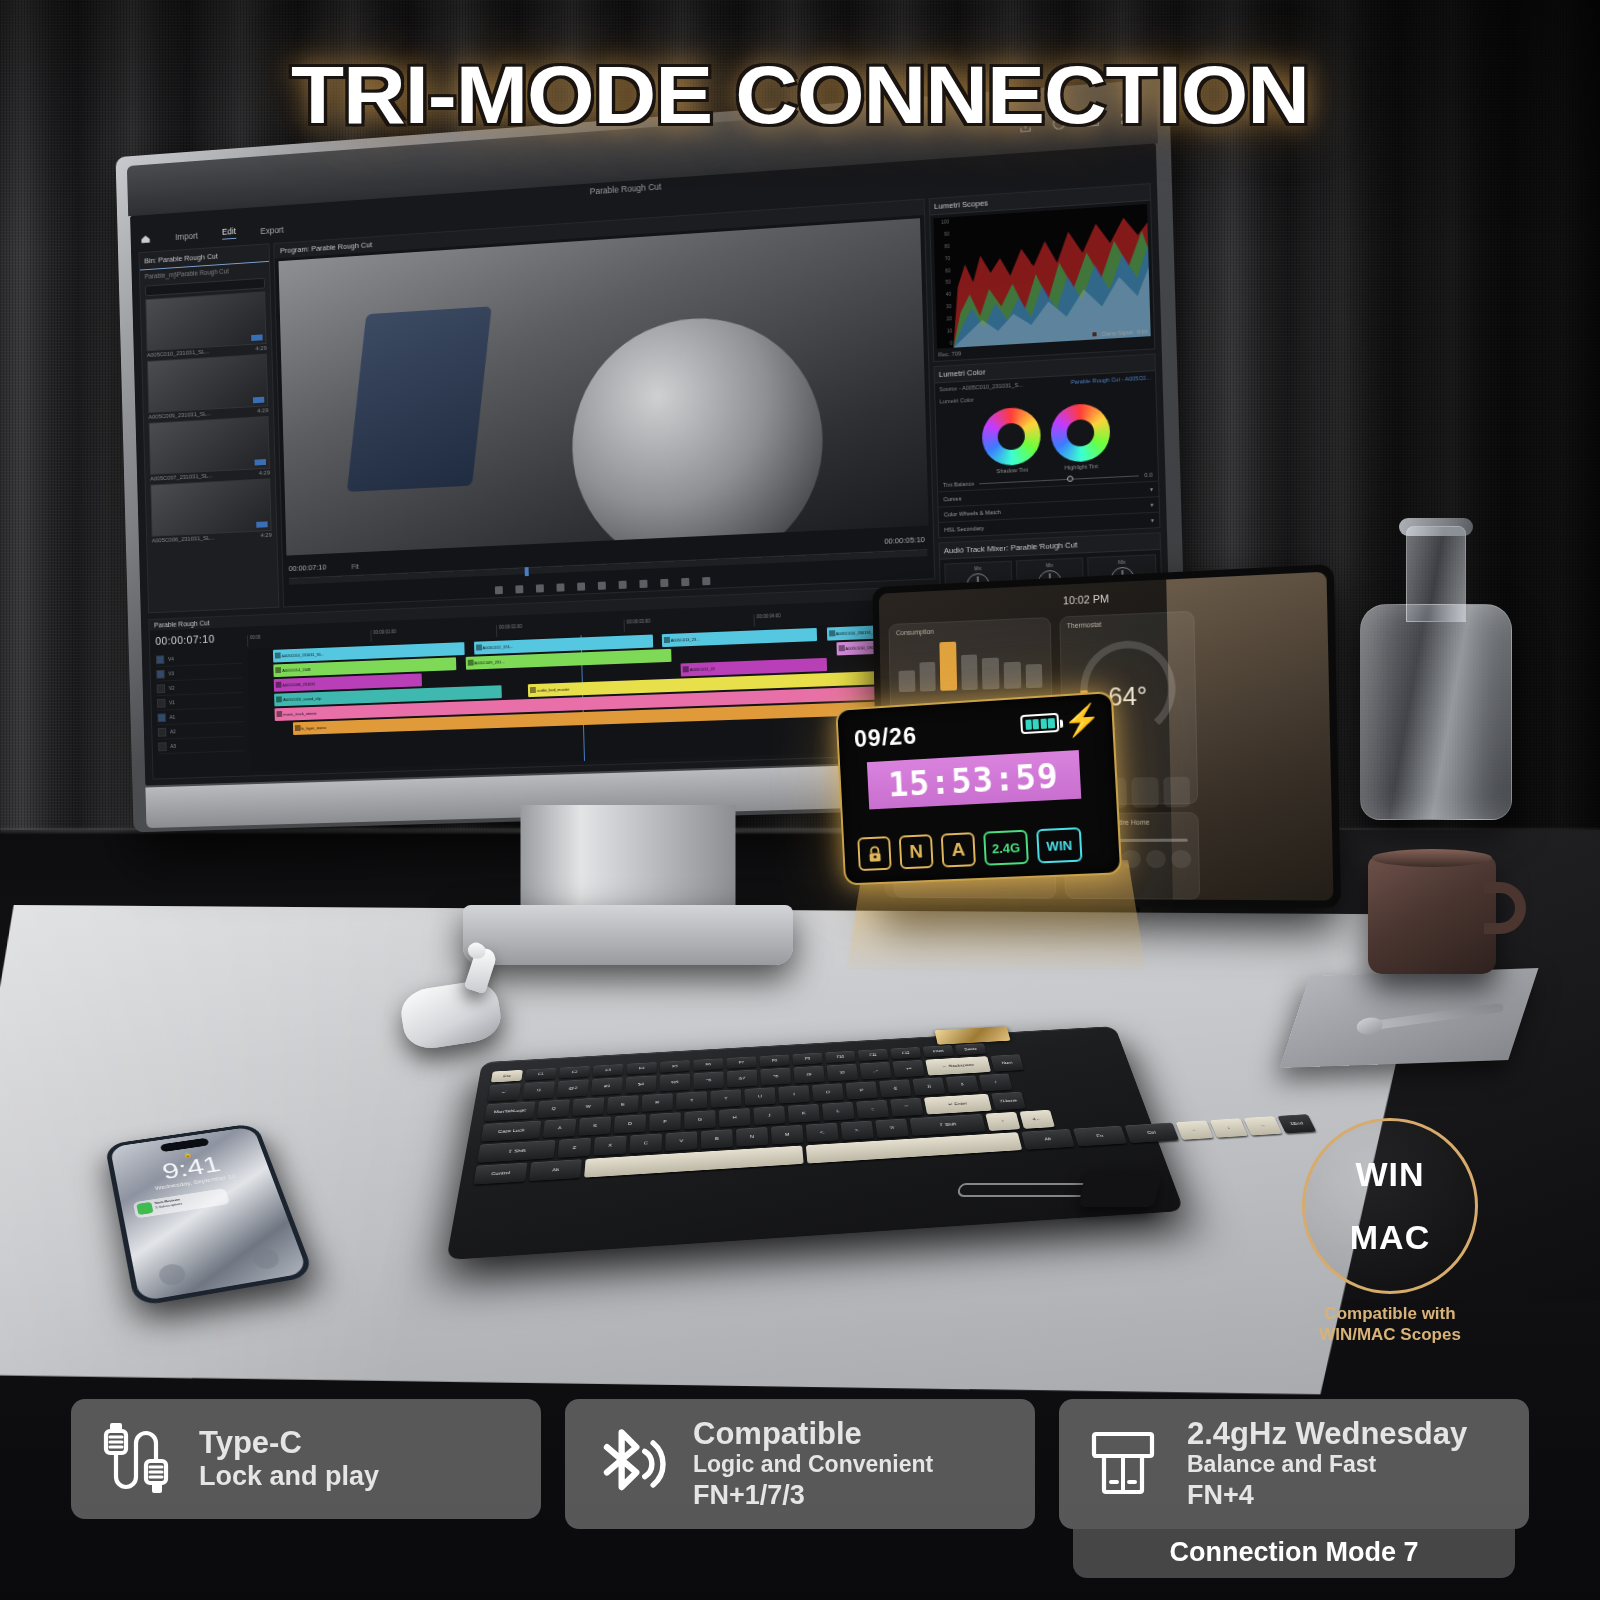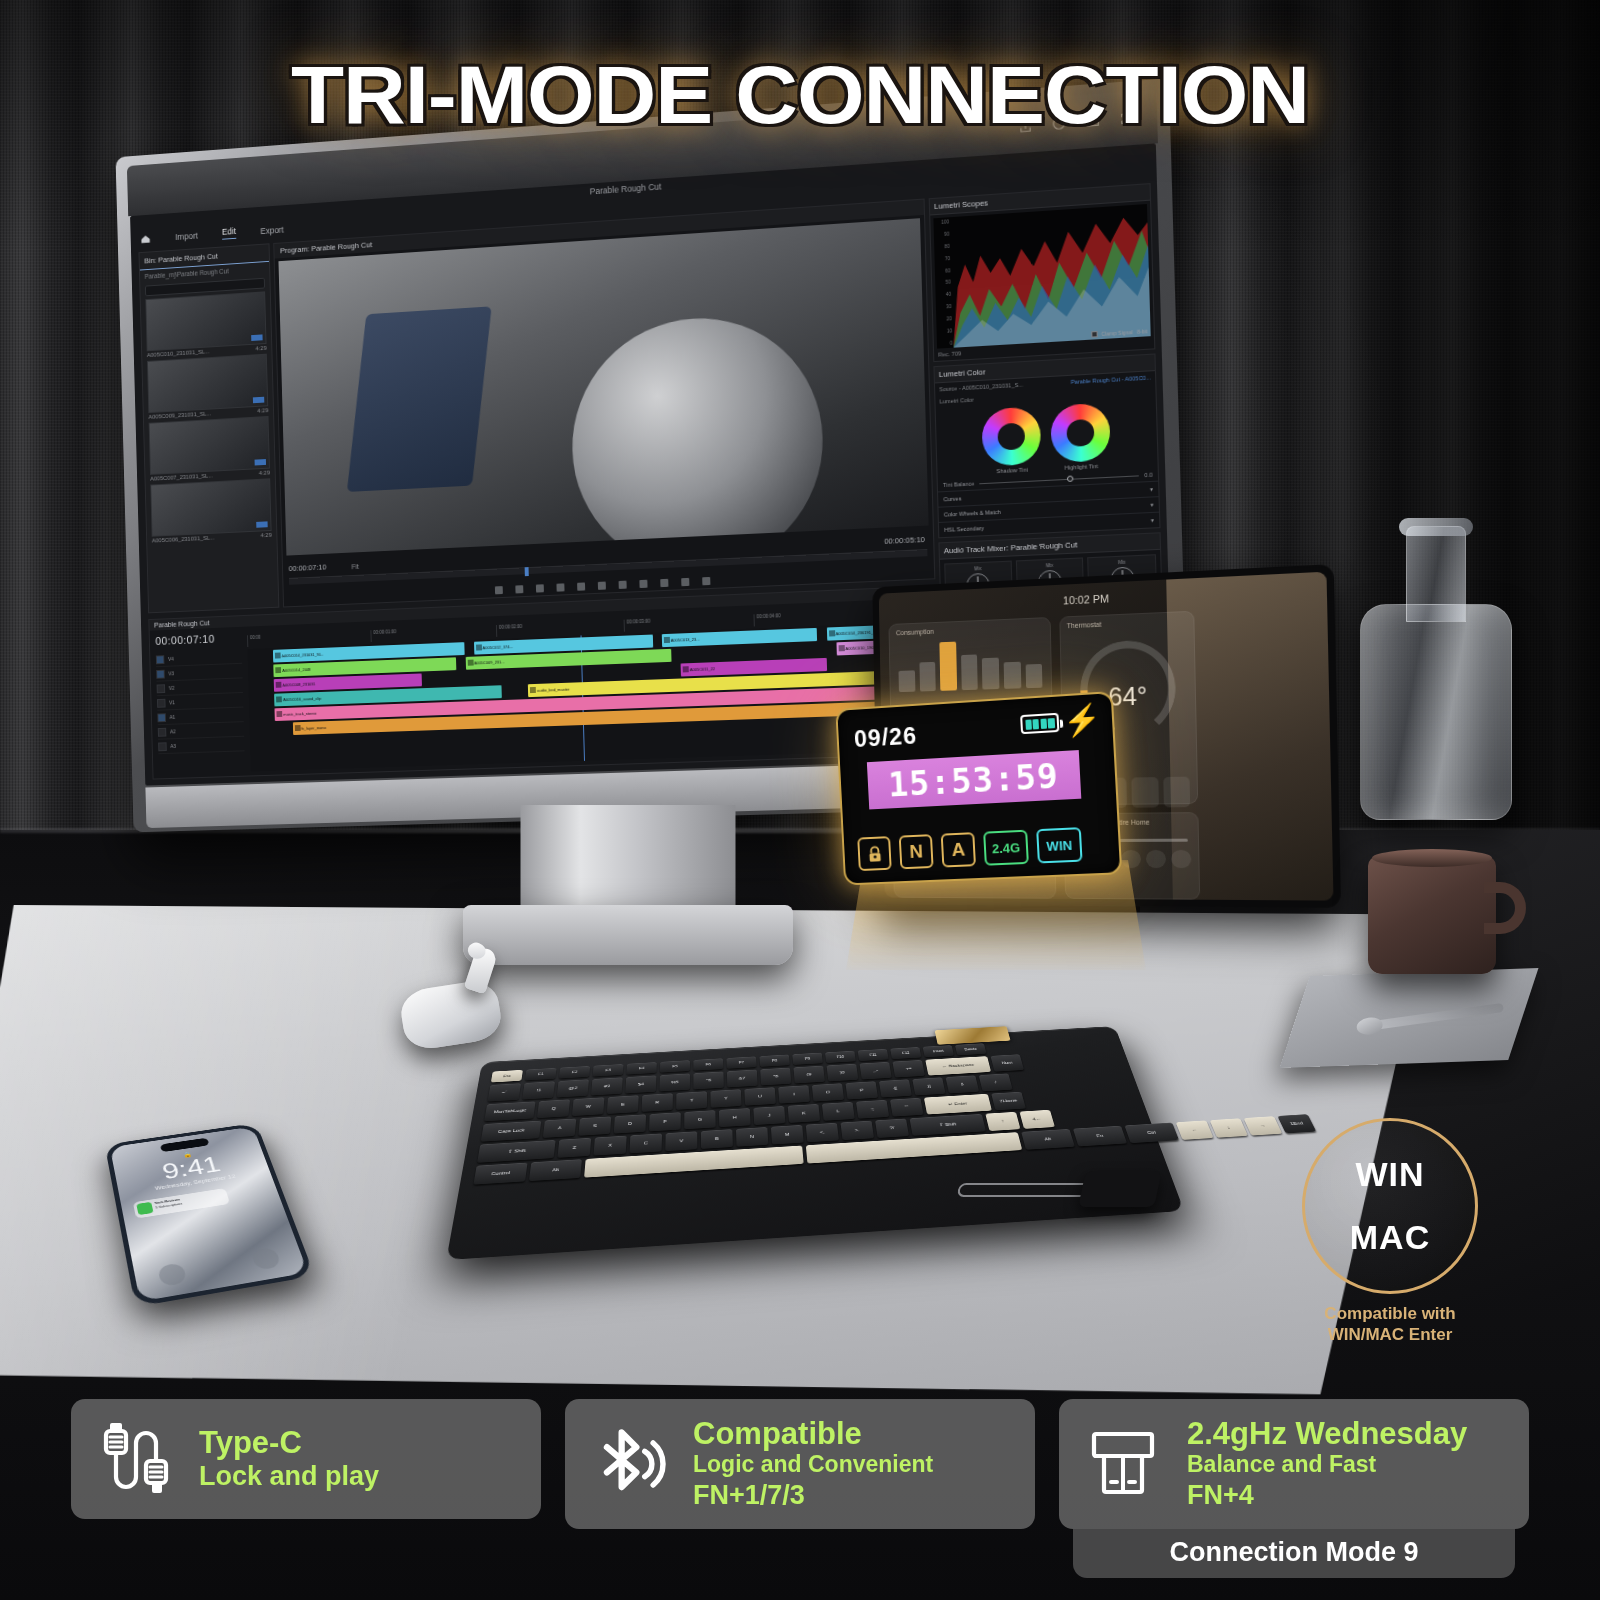--- a/index.html
+++ b/index.html
@@ -369,21 +369,21 @@
   .card { width:470px; }
   .card-top {
     background:rgba(128,128,128,.66); border-radius:14px;
     display:flex; align-items:center; gap:22px; padding:18px 22px; min-height:120px;
   }
   .card-bottom {
     background:rgba(110,110,110,.6); border-radius:0 0 14px 14px; margin:0 14px;
     text-align:center; color:#fff; font-size:27px; font-weight:bold; padding:8px 0 10px;
   }
   .card-ico { width:84px; flex:0 0 84px; display:flex; align-items:center; justify-content:center; }
-  .card-txt { color:#bef264; }
+  .card-txt { color:#e5e5e5; }
   .card-t1 { font-size:31px; font-weight:bold; line-height:1.1; }
   .card-t2 { font-size:23px; font-weight:bold; line-height:1.2; }
   .card-t3 { font-size:27px; font-weight:bold; line-height:1.2; }
 </style>
 </head>
 <body>
 
 <div id="stage">
 
   <div class="curtain"></div>
@@ -1123,21 +1123,21 @@
 
   <div class="title">TRI-MODE CONNECTION</div>
 
   <div class="winmac">
     <div class="winmac-circle">
       <span>WIN</span>
       <span>MAC</span>
     </div>
     <div class="winmac-cap" id="winmac-cap">
         <div>Compatible with</div>
-        <div>WIN/MAC Enter</div>
+        <div>WIN/MAC Scopes</div>
       </div>
   </div>
 
   <div class="cards">
 
     <div class="card">
       <div class="card-top">
         <div class="card-ico">
           <svg viewBox="0 0 70 80" width="72" height="80" fill="none" stroke="#fff" stroke-width="4.2" stroke-linecap="round">
             <rect x="10" y="4" width="12" height="8" rx="2" fill="#fff" stroke="none"></rect>
@@ -1182,18 +1182,18 @@
             <path d="M35 32v36" stroke-width="4"></path>
             <path d="M23 58h6M41 58h6" stroke-width="4" stroke-linecap="round"></path>
           </svg>
         </div>
         <div class="card-txt">
           <div class="card-t1">2.4gHz Wednesday</div>
           <div class="card-t2">Balance and Fast</div>
           <div class="card-t3">FN+4</div>
         </div>
       </div>
-      <div class="card-bottom">Connection Mode 9</div>
+      <div class="card-bottom">Connection Mode 7</div>
     </div>
 
   </div>
 
 </div>
 
 </body></html>

